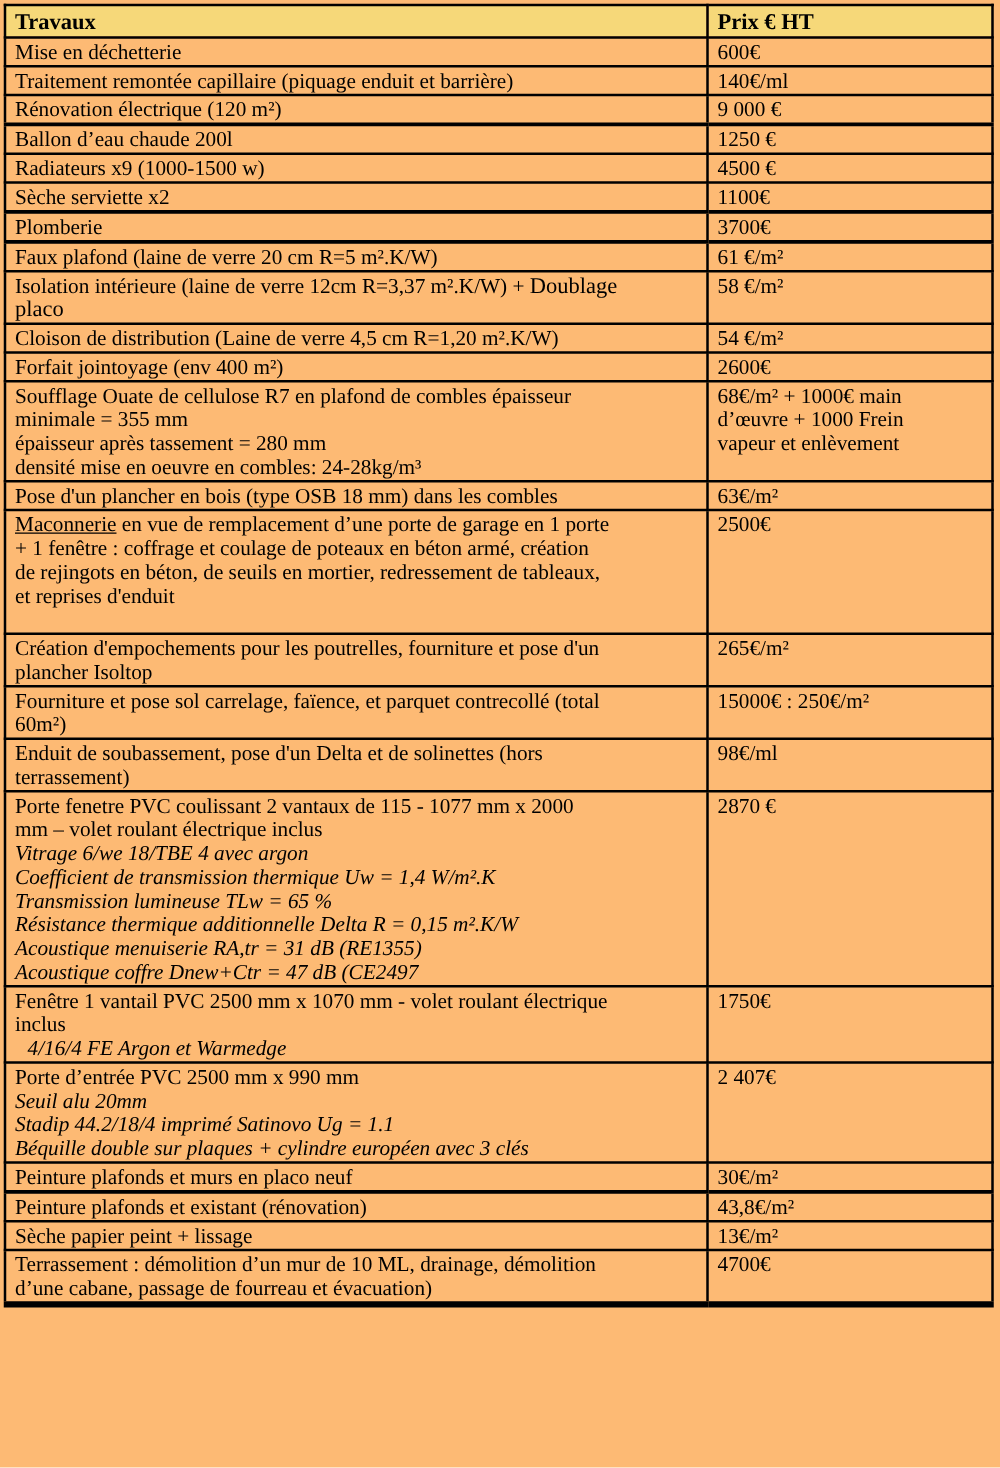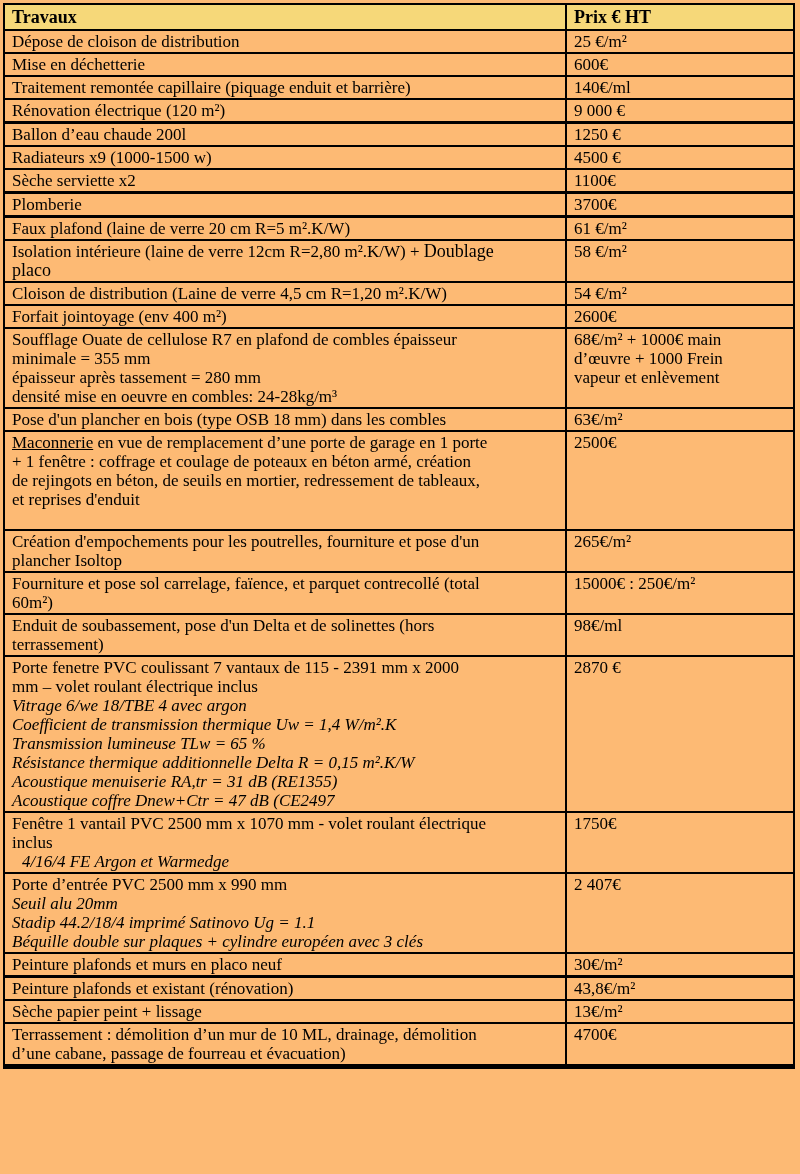--- a/index.html
+++ b/index.html
@@ -56,28 +56,20 @@
     </colgroup>
     <thead>
       <tr>
         <th style="background: rgb(246, 216, 121);">Travaux</th>
         <th style="background: rgb(246, 216, 121);">Prix € HT</th>
       </tr>
     </thead>
     <tbody>
         <tr>
           <td>
-            <div class="line"><span>Dépose de cloison de distribution</span></div>
-          </td>
-          <td>
-            <div class="line">25 €/m²</div>
-          </td>
-        </tr>
-        <tr>
-          <td>
             <div class="line"><span>Mise en déchetterie</span></div>
           </td>
           <td>
             <div class="line">600€</div>
           </td>
         </tr>
         <tr>
           <td>
             <div class="line"><span>Traitement remontée capillaire (piquage enduit et barrière)</span></div>
           </td>
@@ -128,21 +120,21 @@
         <tr class="thick-top">
           <td>
             <div class="line"><span>Faux plafond (laine de verre 20 cm R=5 m².K/W)</span></div>
           </td>
           <td>
             <div class="line">61 €/m²</div>
           </td>
         </tr>
         <tr>
           <td>
-            <div class="line"><span>Isolation intérieure (laine de verre 12cm R=2,80 m².K/W) + </span><span class="seg-alt">Doublage</span></div>
+            <div class="line"><span>Isolation intérieure (laine de verre 12cm R=3,37 m².K/W) + </span><span class="seg-alt">Doublage</span></div>
             <div class="line"><span class="seg-alt">placo</span></div>
           </td>
           <td>
             <div class="line">58 €/m²</div>
           </td>
         </tr>
         <tr>
           <td>
             <div class="line"><span>Cloison de distribution (Laine de verre 4,5 cm R=1,20 m².K/W)</span></div>
           </td>
@@ -213,21 +205,21 @@
           <td>
             <div class="line"><span>Enduit de soubassement, pose d'un Delta et de solinettes (hors</span></div>
             <div class="line"><span>terrassement)</span></div>
           </td>
           <td>
             <div class="line">98€/ml</div>
           </td>
         </tr>
         <tr>
           <td>
-            <div class="line"><span>Porte fenetre PVC coulissant 7 vantaux de 115 - 2391 mm x 2000</span></div>
+            <div class="line"><span>Porte fenetre PVC coulissant 2 vantaux de 115 - 1077 mm x 2000</span></div>
             <div class="line"><span>mm – volet roulant électrique inclus</span></div>
             <div class="line"><span class="seg-i">Vitrage 6/we 18/TBE 4 avec argon</span></div>
             <div class="line"><span class="seg-i">Coefficient de transmission thermique Uw = 1,4 W/m².K</span></div>
             <div class="line"><span class="seg-i">Transmission lumineuse TLw = 65 %</span></div>
             <div class="line"><span class="seg-i">Résistance thermique additionnelle Delta R = 0,15 m².K/W</span></div>
             <div class="line"><span class="seg-i">Acoustique menuiserie RA,tr = 31 dB (RE1355)</span></div>
             <div class="line"><span class="seg-i">Acoustique coffre Dnew+Ctr = 47 dB (CE2497</span></div>
           </td>
           <td>
             <div class="line">2870 €</div>

